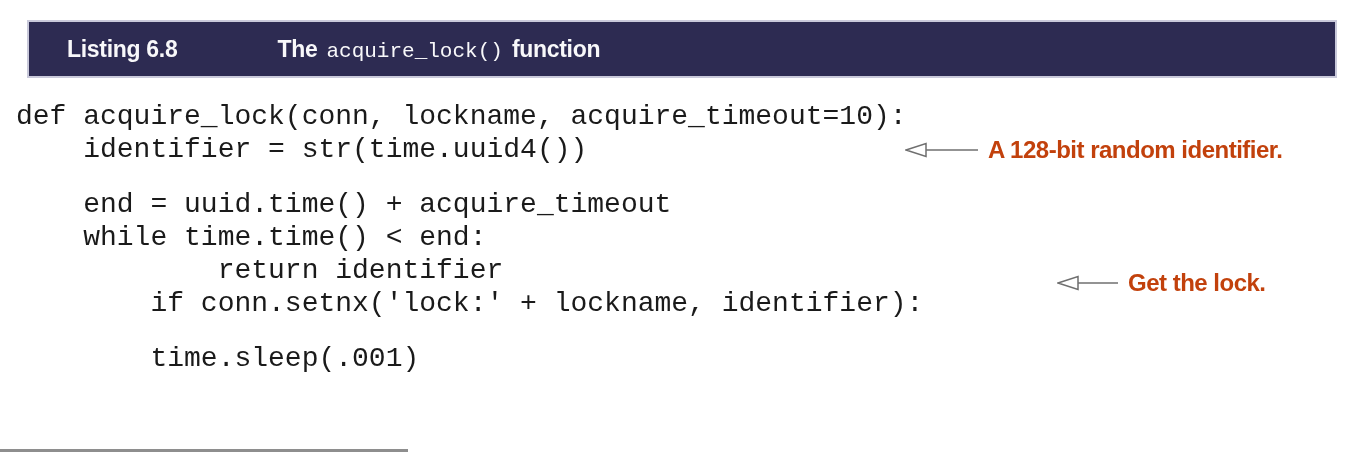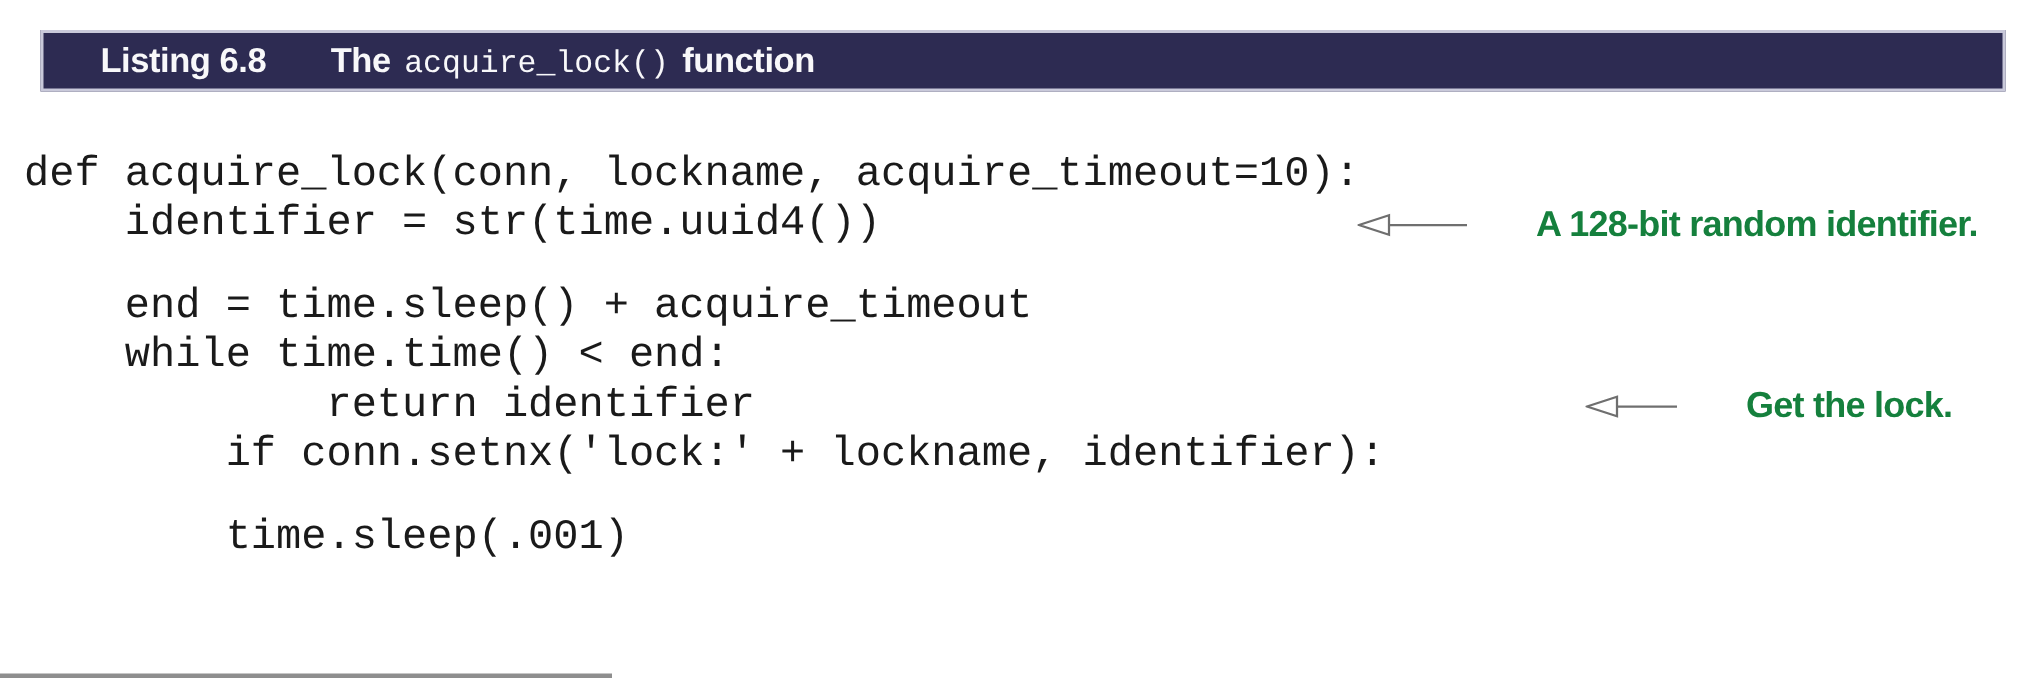--- a/index.html
+++ b/index.html
@@ -14,37 +14,37 @@
     overflow: hidden;
     font-family: "Liberation Sans", sans-serif;
   }
 
   
   .listing-header {
     position: absolute;
     left: 27px;
     top: 20px;
     width: 1310px;
-    height: 41px;
+    height: 58px;
     box-sizing: border-box;
     background: #2d2b52;
     border: 2px solid #c9c9da;
     display: flex;
     align-items: center;
     padding-left: 38px;
     color: #f8f8fa;
   }
   .hdr-label {
     font-size: 23px;
     font-weight: 700;
     letter-spacing: -0.3px;
     white-space: nowrap;
   }
   .hdr-title {
-    margin-left: 43px;
+    margin-left: 100px;
     display: flex;
     align-items: baseline;
     white-space: nowrap;
   }
   .hdr-title-sans {
     font-size: 23px;
     font-weight: 700;
     letter-spacing: -0.3px;
   }
   .hdr-title-code {
@@ -74,28 +74,27 @@
 
   
   .annotation {
     position: absolute;
     height: 33px;
     display: flex;
     align-items: center;
     gap: 9px;
   }
   .annotation-1 { left: 905px;  top: 133px; }
-  .annotation-2 { left: 1057px; top: 254px; }
+  .annotation-2 { left: 1057px; top: 266px; }
   .annotation-text {
     font-size: 24px;
     font-weight: 700;
     letter-spacing: -0.5px;
-    color: #15803d;
+    color: #c2410c;
     white-space: nowrap;
-    margin-left: 36px;
   }
   .arrow-icon {
     flex: 0 0 auto;
     display: block;
   }
 
   
   .footnote-rule {
     position: absolute;
     left: 0;
@@ -114,21 +113,21 @@
       <span class="hdr-title-sans">The</span>
       <span class="hdr-title-code">acquire_lock()</span>
       <span class="hdr-title-sans">function</span>
     </span>
 </div>
 
 <div class="code-block">
     <div class="code-line">def acquire_lock(conn, lockname, acquire_timeout=10):</div>
     <div class="code-line">    identifier = str(time.uuid4())</div>
     <div class="code-line blank"></div>
-    <div class="code-line">    end = time.sleep() + acquire_timeout</div>
+    <div class="code-line">    end = uuid.time() + acquire_timeout</div>
     <div class="code-line">    while time.time() &lt; end:</div>
     <div class="code-line">            return identifier</div>
     <div class="code-line">        if conn.setnx('lock:' + lockname, identifier):</div>
     <div class="code-line blank"></div>
     <div class="code-line">        time.sleep(.001)</div>
     <div class="code-line blank"></div>
   </div>
 
 <div class="annotation annotation-1">
   <svg class="arrow-icon" width="74" height="22" viewBox="0 0 74 22">

